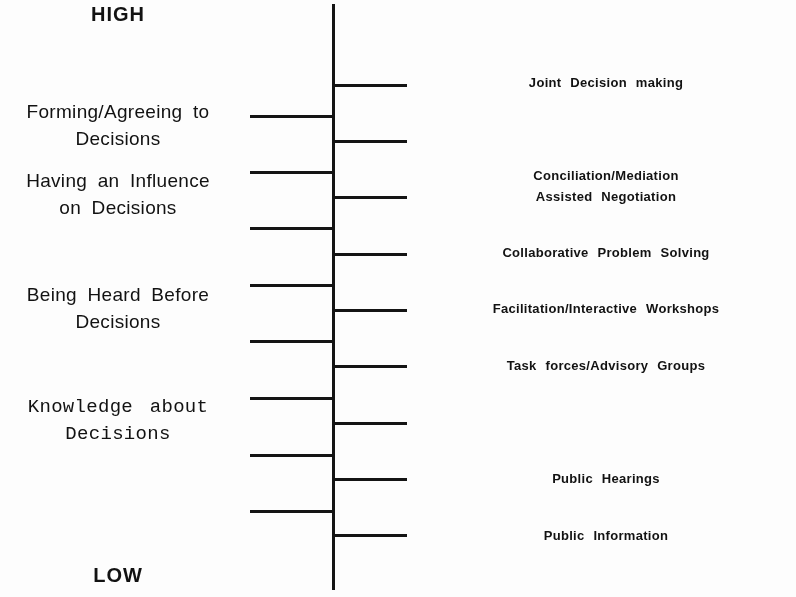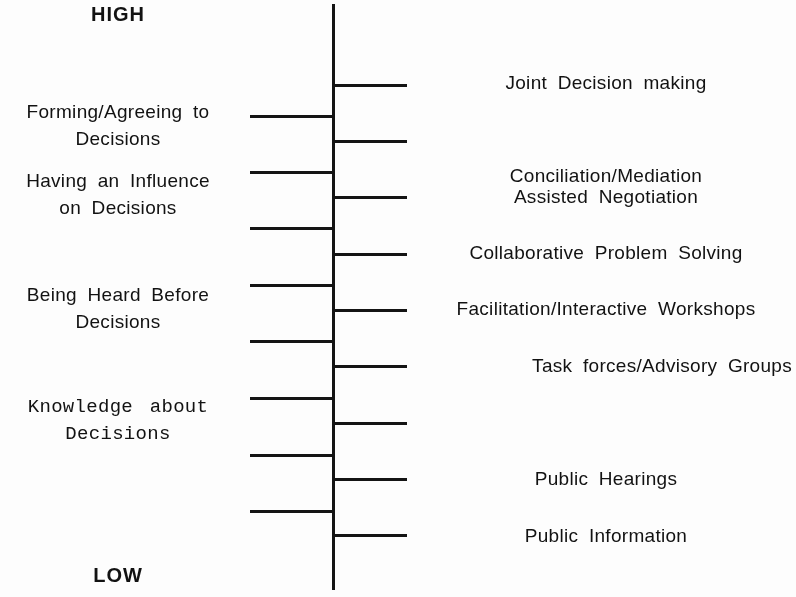--- a/index.html
+++ b/index.html
@@ -66,27 +66,28 @@
   .lc0 { top: 55px; margin-top: 43px; }
   .lc1 { top: 167px; }
   .lc2 { top: 281px; }
   .lc3 { top: 394px; font-family: Liberation Mono, monospace; }
   
   .right-item {
     position: absolute;
     left: 420px;
     width: 372px;
     text-align: center;
-    font-size: 19px;
+    font-size: 13px;
     line-height: 22px;
     letter-spacing: 0.3px;
     word-spacing: 5px;
+    font-weight: bold;
   }
   .ri0 { top: 72px; }  .ri1 { top: 129px; margin-top: 36px; } .ri2 { top: 186px; } .ri3 { top: 242px; }
-  .ri4 { top: 298px; } .ri5 { top: 355px; text-align: right; } .ri6 { top: 412px; } .ri7 { top: 468px; }
+  .ri4 { top: 298px; } .ri5 { top: 355px; } .ri6 { top: 412px; } .ri7 { top: 468px; }
   .ri8 { top: 525px; }
 </style>
 </head>
 <body>
 
 <div class="canvas">
 
   <div class="axis-end high-label">HIGH</div>
 
   <div class="axis-line"></div>

